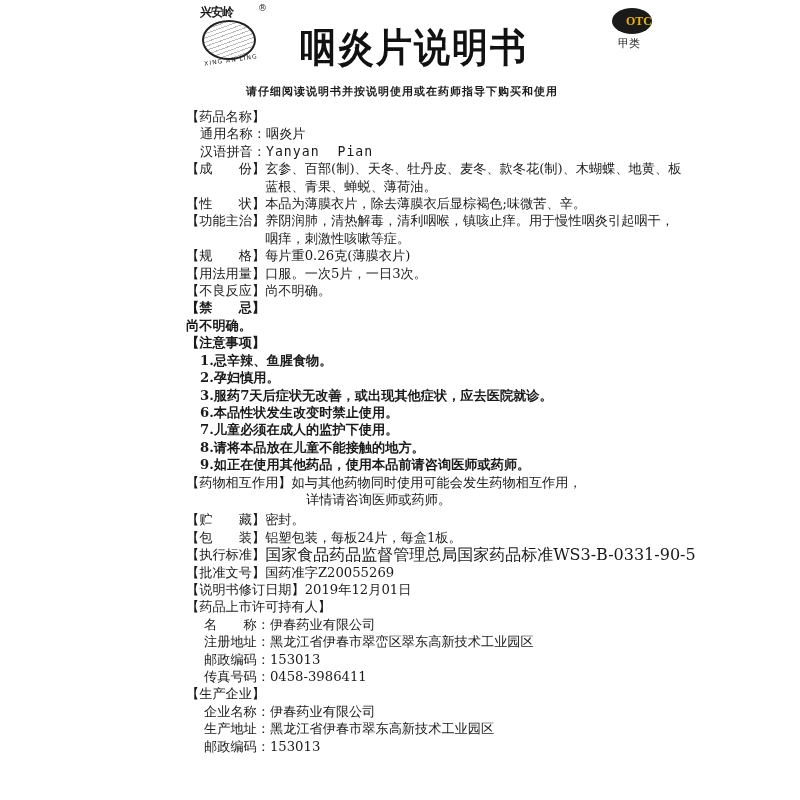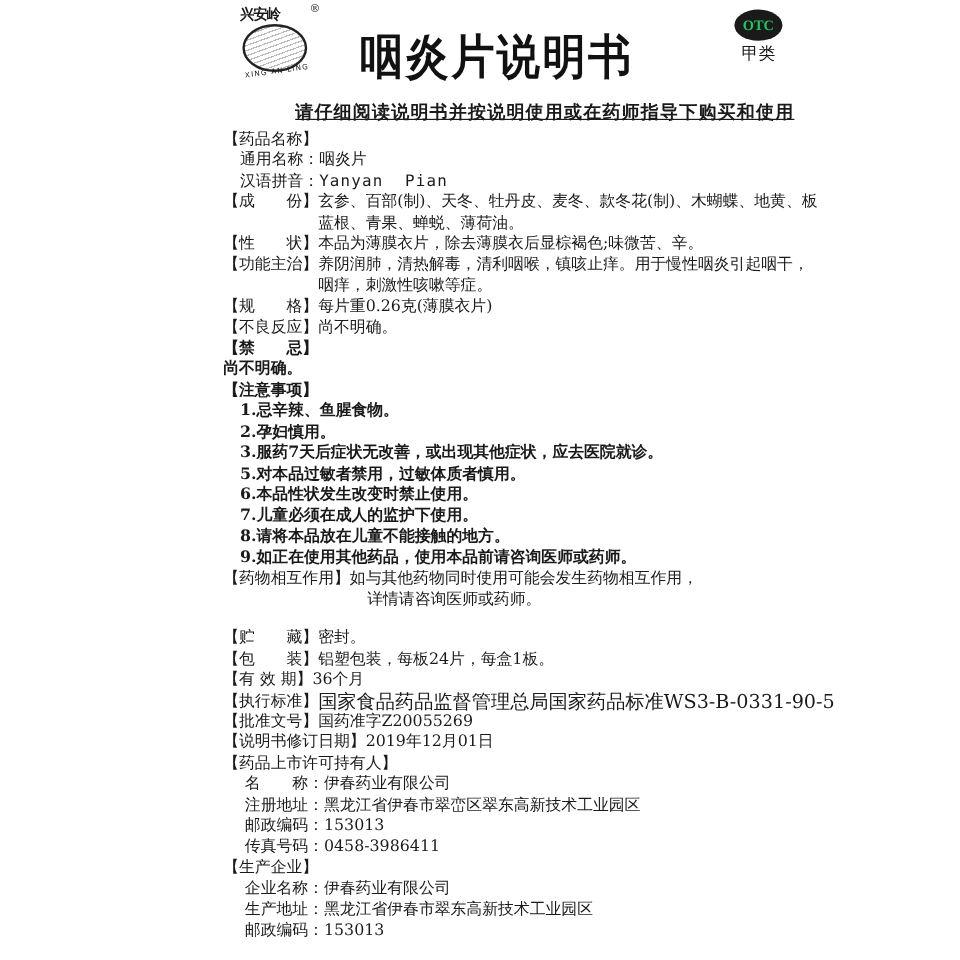--- a/index.html
+++ b/index.html
@@ -7,23 +7,23 @@
     width: 800px; height: 800px; background: #ffffff; position: relative; overflow: hidden;
     font-family: "DejaVu Serif", "Liberation Serif", serif; color: #1a1a1a;
   }
   .page { position: absolute; left: 0; top: 0; width: 800px; height: 676px; }
   .logo { position: absolute; left: 198px; top: 4px; width: 72px; height: 58px; }
   .logo .oval { position: absolute; left: 4px; top: 16px; width: 50px; height: 36px; border: 2px solid #222; border-radius: 50%; background: repeating-linear-gradient(160deg,#fff 0 3px,#bbb 3px 4px); }
   .logo .brand { position: absolute; left: 2px; top: 0; font-size: 12px; font-weight: bold; letter-spacing: -1px; font-family: "DejaVu Serif", serif; }
   .logo .reg { position: absolute; left: 60px; top: -1px; font-size: 9px; }
   .logo .sub { position: absolute; left: 6px; top: 52px; font-size: 6px; font-family: "DejaVu Sans", sans-serif; letter-spacing: 1px; transform: rotate(-8deg); }
   .title { position: absolute; left: 300px; top: 24px; font-size: 36px; font-weight: bold; font-family: "DejaVu Sans", sans-serif; letter-spacing: 2px; transform: scaleY(1.1); color: #111; }
-  .otc { position: absolute; left: 612px; top: 8px; width: 40px; height: 26px; background: #1a1a1a; color: #22c55e; border-radius: 50%; font-size: 12px; font-weight: bold; text-align: center; line-height: 26px; font-family: "Liberation Serif", serif; }
-  .otc-class { position: absolute; left: 618px; top: 36px; font-size: 14px; font-family: "DejaVu Sans", sans-serif; }
-  .notice { position: absolute; left: 246px; top: 84px; font-size: 15px; font-weight: bold; letter-spacing: 1px; text-decoration: underline; }
+  .otc { position: absolute; left: 612px; top: 8px; width: 40px; height: 26px; background: #1a1a1a; color: #eab308; border-radius: 50%; font-size: 12px; font-weight: bold; text-align: right; line-height: 26px; font-family: "Liberation Serif", serif; }
+  .otc-class { position: absolute; left: 618px; top: 36px; font-size: 11px; font-family: "DejaVu Sans", sans-serif; }
+  .notice { position: absolute; left: 246px; top: 84px; font-size: 11px; font-weight: bold; letter-spacing: 1px; }
   .body { position: absolute; left: 186px; top: 108px; width: 500px; font-size: 13.2px; line-height: 17.4px; }
   .row { display: flex; white-space: nowrap; }
   .lbl { flex: none; }
   .val { white-space: normal; }
   .indent1 { padding-left: 14px; }
   .indent2 { padding-left: 18px; }
   .bold { font-weight: bold; flex-direction: column; }
 </style>
 </head>
 <body>
@@ -65,61 +65,60 @@
     </div>
     <div class="row">
       <span class="lbl">【功能主治】</span>
       <span class="val">养阴润肺，清热解毒，清利咽喉，镇咳止痒。用于慢性咽炎引起咽干，咽痒，刺激性咳嗽等症。</span>
     </div>
     <div class="row">
       <span class="lbl">【规　　格】</span>
       <span class="val">每片重0.26克(薄膜衣片)</span>
     </div>
     <div class="row">
+      <span class="lbl">【用法用量】</span>
+      <span class="val">口服。一次5片，一日3次。</span>
+    </div>
+    <div class="row">
       <span class="lbl">【不良反应】</span>
       <span class="val">尚不明确。</span>
     </div>
     <div class="row bold">
       <span class="lbl">【禁　　忌】</span>
       <span class="val">尚不明确。</span>
     </div>
 
     <div class="row bold">
         <span>【注意事项】</span>
       </div>
     <div class="bold indent1">
       <div>1.忌辛辣、鱼腥食物。</div>
       <div>2.孕妇慎用。</div>
       <div>3.服药7天后症状无改善，或出现其他症状，应去医院就诊。</div>
-      <div>5.对本品过敏者禁用，过敏体质者慎用。</div>
       <div>6.本品性状发生改变时禁止使用。</div>
       <div>7.儿童必须在成人的监护下使用。</div>
       <div>8.请将本品放在儿童不能接触的地方。</div>
       <div>9.如正在使用其他药品，使用本品前请咨询医师或药师。</div>
     </div>
 
     <div class="row">
       <span class="lbl">【药物相互作用】</span>
       <span class="val">如与其他药物同时使用可能会发生药物相互作用，</span>
     </div>
-    <div class="row" style="padding-left:120px;margin-bottom:15px">
+    <div class="row" style="padding-left:120px;margin-bottom:3px">
       <span>详情请咨询医师或药师。</span>
     </div>
 
     <div class="row">
       <span class="lbl">【贮　　藏】</span>
       <span class="val">密封。</span>
     </div>
     <div class="row">
       <span class="lbl">【包　　装】</span>
       <span class="val">铝塑包装，每板24片，每盒1板。</span>
-    </div>
-    <div class="row">
-      <span class="lbl">【有 效 期】</span>
-      <span class="val">36个月</span>
     </div>
     <div class="row">
       <span class="lbl">【执行标准】</span>
       <span class="val" style="white-space:nowrap;font-size:16px">国家食品药品监督管理总局国家药品标准WS3-B-0331-90-5</span>
     </div>
     <div class="row">
       <span class="lbl">【批准文号】</span>
       <span class="val">国药准字Z20055269</span>
     </div>
     <div class="row">

